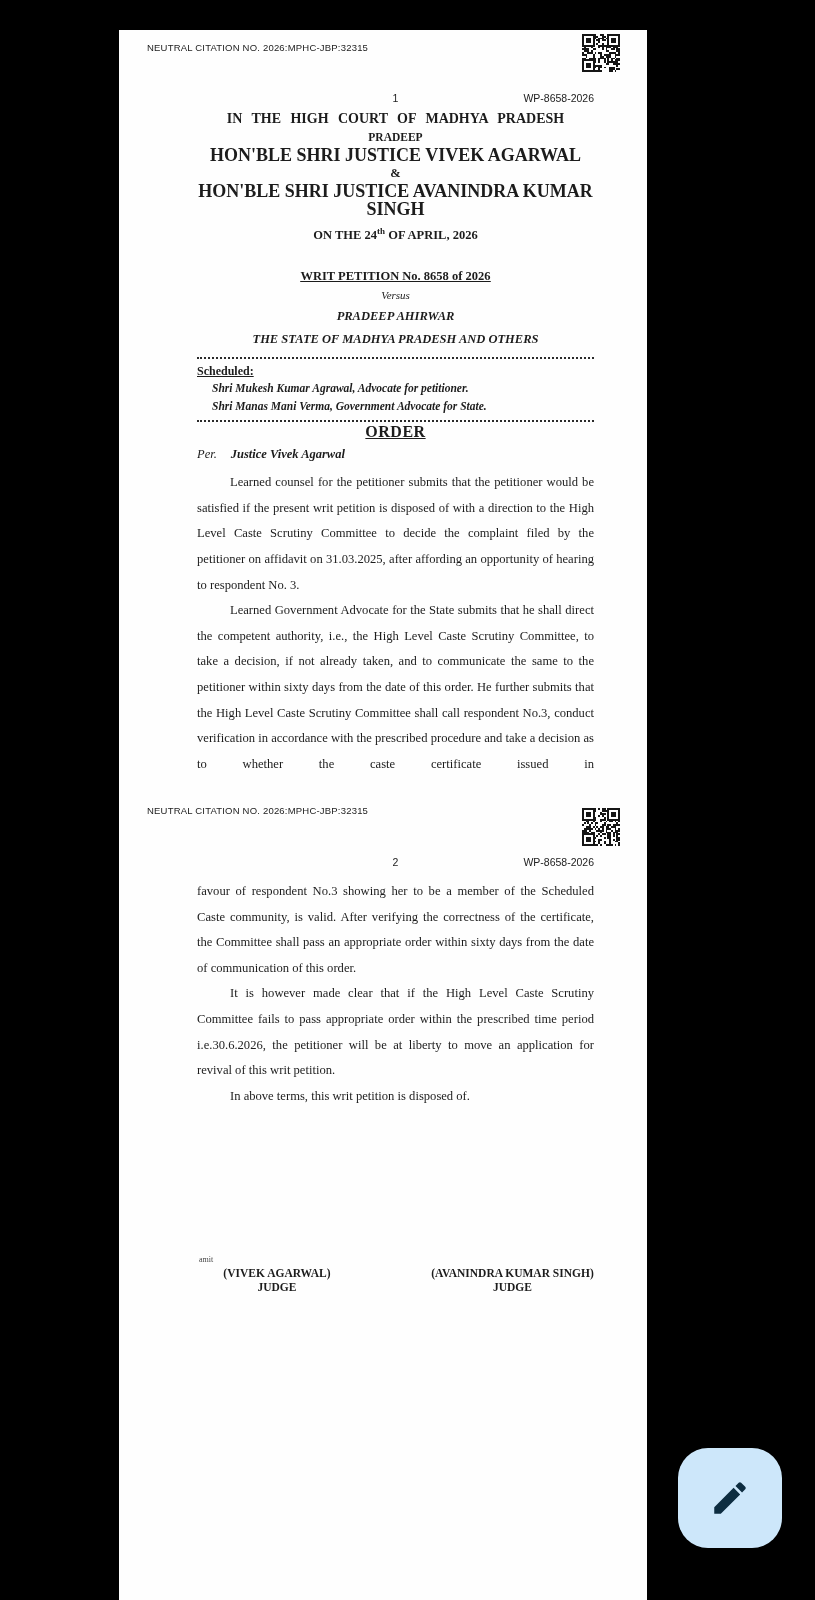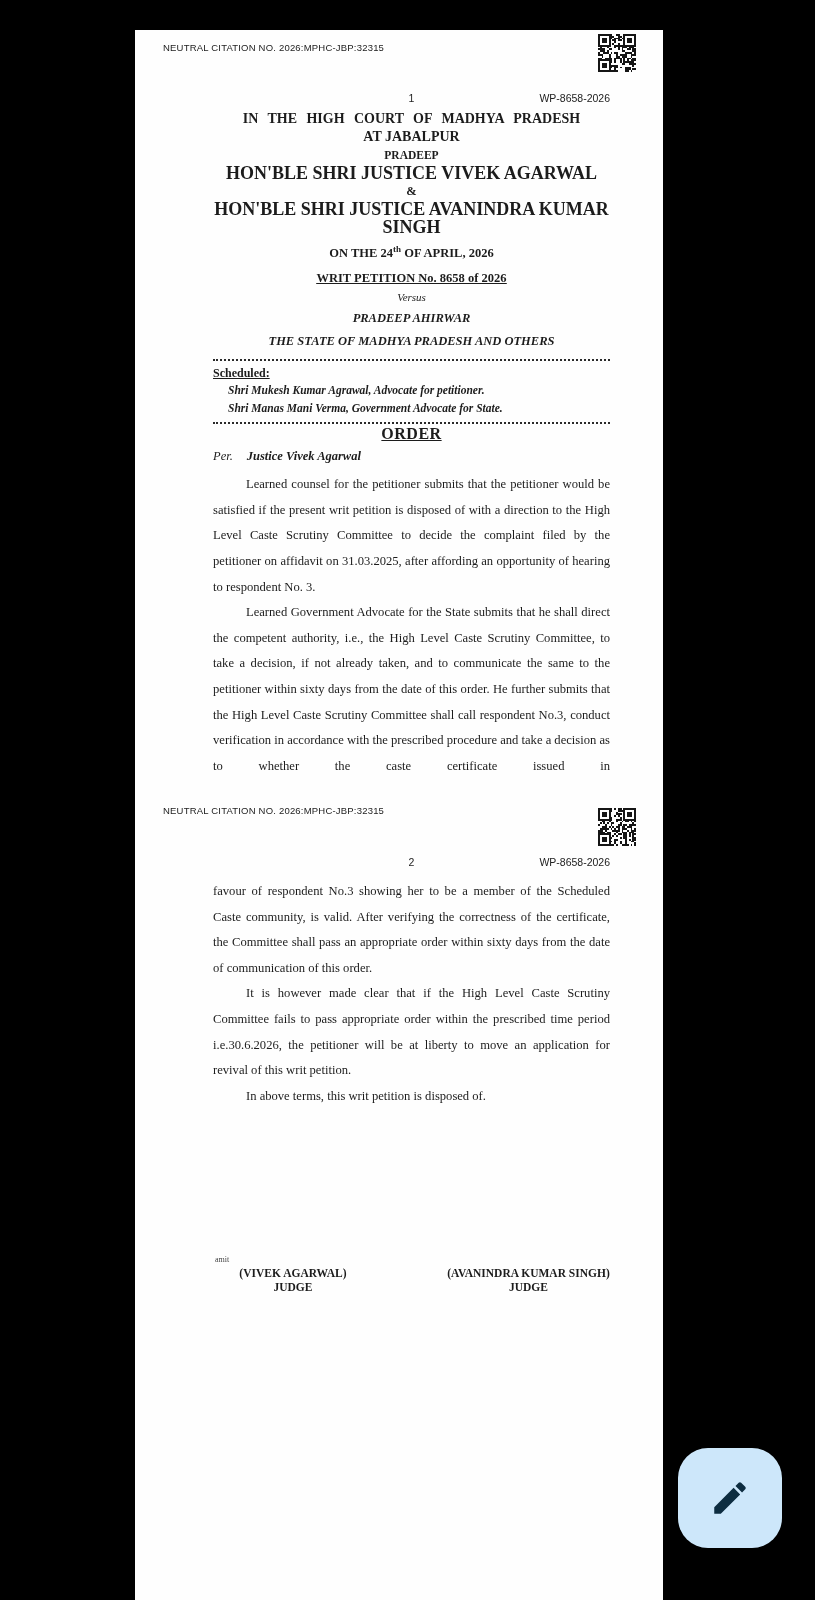--- a/index.html
+++ b/index.html
@@ -2,21 +2,21 @@
 <html><head>
 <meta charset="utf-8">
 <style>
   * { margin:0; padding:0; box-sizing:border-box; }
   html,body { background:#000; }
   .screen {
     position:relative; width:815px; height:1600px; background:#000;
     overflow:hidden; font-family:"Liberation Serif", serif; color:#1c1c1c;
   }
   .page {
-    position:absolute; left:135px; width:528px; height:957px;
+    position:absolute; left:119px; width:528px; height:957px;
     background:#fefefe; overflow:hidden;
   }
   .page1 { top:30px; }
   .page2 { top:793px; }
 
   .citation {
     position:absolute; top:12px; left:28px;
     font-family:"Liberation Sans", sans-serif; font-size:9.5px; color:#222;
     letter-spacing:.2px;
   }
@@ -33,21 +33,21 @@
   .pagenum-row .case { position:absolute; right:0; }
 
   .hline { text-align:center; font-weight:bold; }
   .court1 { font-size:14px; line-height:18px; margin-top:2px; word-spacing:.42em; }
   .court2 { font-size:14px; line-height:18px; }
   .before { font-size:11.5px; line-height:18px; }
   .judgeline { font-size:18px; line-height:18px; }
   .amp { font-size:12.5px; line-height:18px; }
   .dateline { font-size:12.5px; line-height:20px; margin-top:3px; }
   .dateline sup { font-size:9px; }
-  .writ { font-size:12.5px; line-height:22px; margin-top:4px;text-decoration:underline; }
+  .writ { font-size:12.5px; line-height:22px; margin-top:20px;text-decoration:underline; }
   .writ span { text-decoration:underline; }
   .party { font-size:12.5px; line-height:20px; margin-top:3px; font-style:italic; }
   .versus { font-size:11px; line-height:16px; font-style:italic; font-weight:normal; }
 
   .dotline { border-top:2.5px dotted #2a2a2a; height:0; margin-top:8px; }
   .dotline2 { margin-top:5px; }
   .appearance-label { font-size:12px; font-weight:bold; text-decoration:underline;
     line-height:16px; margin-top:4px; }
   .app-line { font-size:11.5px; font-weight:bold; font-style:italic;
     line-height:18px; margin-left:15px; }
@@ -342,21 +342,20 @@
           <rect x="16" y="20" width="1" height="1"></rect>
           <rect x="18" y="20" width="1" height="1"></rect>
         </svg></div>
 
     <div class="content p1content">
       <div class="pagenum-row">
         <span class="pn">1</span>
         <span class="case">WP-8658-2026</span>
       </div>
       <div class="hline court1">IN THE HIGH COURT OF MADHYA PRADESH</div>
-      <div class="hline court2">AT JABALPUR</div>
       <div class="hline before">PRADEEP</div>
       <div class="hline judgeline">HON'BLE SHRI JUSTICE VIVEK AGARWAL</div>
       <div class="hline amp">&amp;</div>
       <div class="hline judgeline">HON'BLE SHRI JUSTICE AVANINDRA KUMAR SINGH</div>
       <div class="hline dateline"><span>ON THE 24</span><sup>th</sup><span> OF APRIL, 2026</span></div>
       <div class="hline writ"><span>WRIT PETITION No. 8658 of 2026</span></div>
       <div class="hline versus">Versus</div>
       <div class="hline party">PRADEEP AHIRWAR</div>
       <div class="hline party">THE STATE OF MADHYA PRADESH AND OTHERS</div>
 

